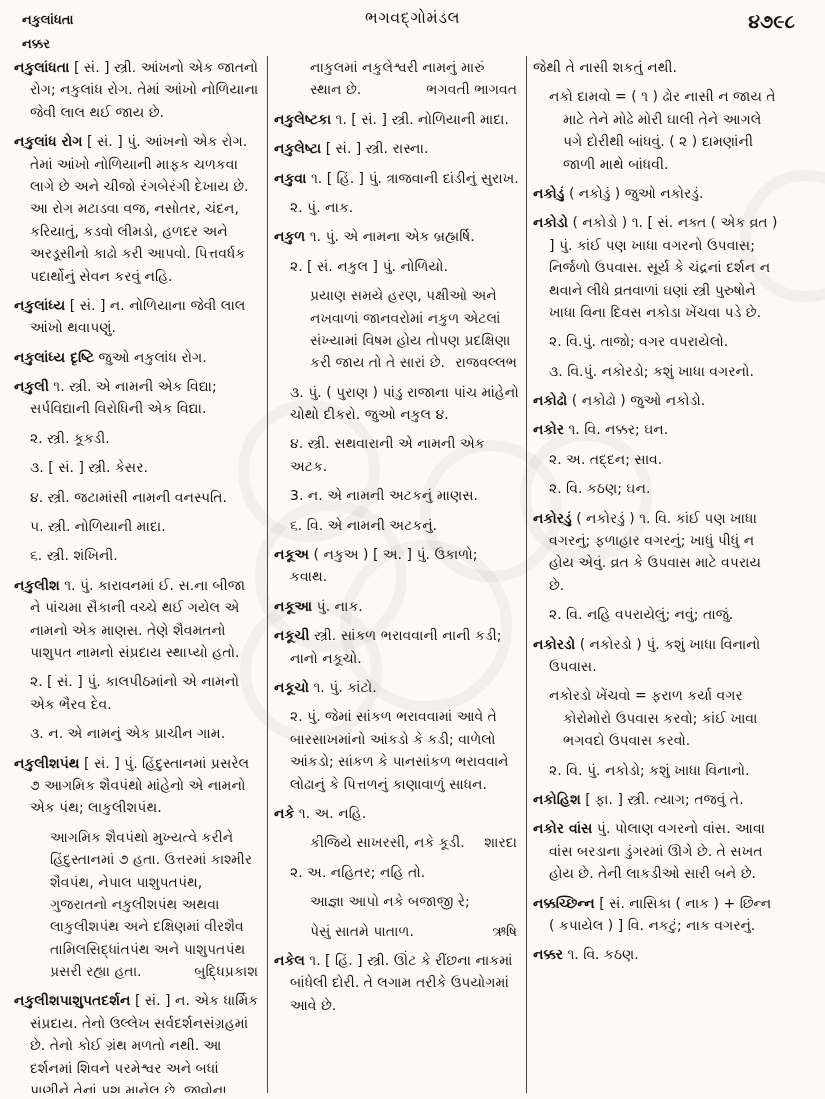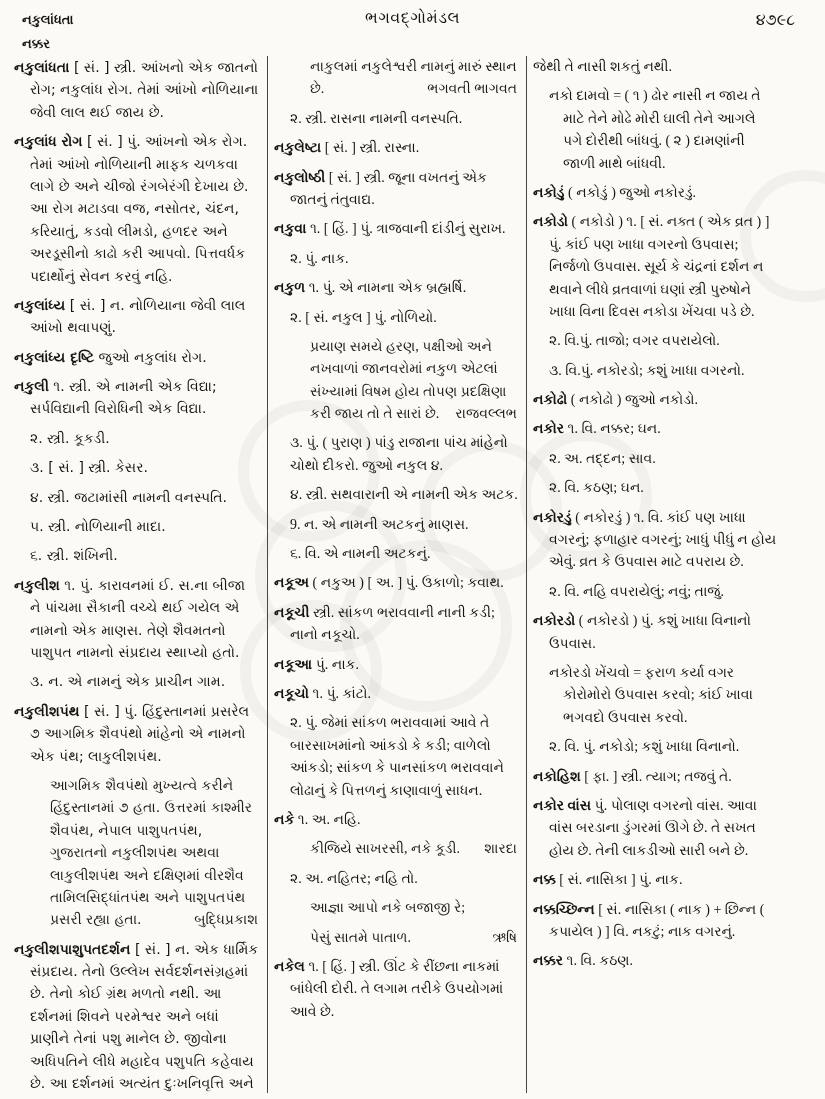--- a/index.html
+++ b/index.html
@@ -7,25 +7,25 @@
     width:825px;height:1099px;overflow:hidden;position:relative;
     background:#fbfaf6;color:#171511;
     font-family:"DejaVu Sans",sans-serif;
   }
   .page{position:absolute;inset:0;}
   
   .guide{position:absolute;left:22px;font-size:13px;font-weight:600;}
   .guide.g1{top:12px;}
   .guide.g2{top:36px;}
   .title{position:absolute;top:8px;left:0;right:0;text-align:center;font-weight:400;font-size:16px;letter-spacing:.5px;}
-  .pageno{position:absolute;right:30px;top:10px;font-size:16px;font-weight:400;}
+  .pageno{position:absolute;right:30px;top:10px;font-size:19px;font-weight:700;}
   
   .cols{position:absolute;top:56px;left:8px;right:4px;bottom:6px;display:flex;}
   .col{width:259px;box-sizing:border-box;padding:0 7px 0 6px;overflow:hidden;}
-  .col + .col{border-left:1px solid #4a463f;font-family:Liberation Serif, serif;}
+  .col + .col{border-left:1px solid #4a463f;}
   
   p.blk{margin:0 0 7px;font-size:14px;line-height:1.6;}
   p.blk b{font-weight:700;}
   .entry{padding-left:16px;text-indent:-16px;}
   .cont{padding-left:0;}
   .sense{padding-left:16px;}
   .phrase{padding-left:30px;text-indent:-14px;font-size:13.5px;}
   .quote{font-size:12px;line-height:1.5;padding-left:36px;padding-right:2px;margin-bottom:5px;color:#1d1b16;}
   .quote .src{float:right;padding-left:10px;}
   
@@ -55,42 +55,42 @@
         <p class="blk entry"><b>નકુલાંધ રોગ</b> [ સં. ] પું. આંખનો એક રોગ. તેમાં આંખો નોળિયાની માફક ચળકવા લાગે છે અને ચીજો રંગબેરંગી દેખાય છે. આ રોગ મટાડવા વજ, નસોતર, ચંદન, કરિયાતું, કડવો લીમડો, હળદર અને અરડૂસીનો કાઢો કરી આપવો. પિત્તવર્ધક પદાર્થોનું સેવન કરવું નહિ.</p>
         <p class="blk entry"><b>નકુલાંધ્ય</b> [ સં. ] ન. નોળિયાના જેવી લાલ આંખો થવાપણું.</p>
         <p class="blk entry"><b>નકુલાંધ્ય દૃષ્ટિ</b> જુઓ નકુલાંધ રોગ.</p>
         <p class="blk entry"><b>નકુલી</b> ૧. સ્ત્રી. એ નામની એક વિદ્યા; સર્પવિદ્યાની વિરોધિની એક વિદ્યા.</p>
         <p class="blk sense">૨. સ્ત્રી. કૂકડી.</p>
         <p class="blk sense">૩. [ સં. ] સ્ત્રી. કેસર.</p>
         <p class="blk sense">૪. સ્ત્રી. જટામાંસી નામની વનસ્પતિ.</p>
         <p class="blk sense">૫. સ્ત્રી. નોળિયાની માદા.</p>
         <p class="blk sense">૬. સ્ત્રી. શંખિની.</p>
         <p class="blk entry"><b>નકુલીશ</b> ૧. પું. કારાવનમાં ઈ. સ.ના બીજા ને પાંચમા સૈકાની વચ્ચે થઈ ગયેલ એ નામનો એક માણસ. તેણે શૈવમતનો પાશુપત નામનો સંપ્રદાય સ્થાપ્યો હતો.</p>
+        <p class="blk sense">૨. [ સં. ] પું. કાલપીઠમાંનો એ નામનો એક ભૈરવ દેવ.</p>
         <p class="blk sense">૩. ન. એ નામનું એક પ્રાચીન ગામ.</p>
         <p class="blk entry"><b>નકુલીશપંથ</b> [ સં. ] પું. હિંદુસ્તાનમાં પ્રસરેલ ૭ આગમિક શૈવપંથો માંહેનો એ નામનો એક પંથ; લાકુલીશપંથ.</p>
         <p class="blk quote">આગમિક શૈવપંથો મુખ્યત્વે કરીને હિંદુસ્તાનમાં ૭ હતા. ઉત્તરમાં કાશ્મીર શૈવપંથ, નેપાલ પાશુપતપંથ, ગુજરાતનો નકુલીશપંથ અથવા લાકુલીશપંથ અને દક્ષિણમાં વીરશૈવ તામિલસિદ્ધાંતપંથ અને પાશુપતપંથ પ્રસરી રહ્યા હતા.<span class="src">બુદ્ધિપ્રકાશ</span></p>
         <p class="blk entry"><b>નકુલીશપાશુપતદર્શન</b> [ સં. ] ન. એક ધાર્મિક સંપ્રદાય. તેનો ઉલ્લેખ સર્વદર્શનસંગ્રહમાં છે. તેનો કોઈ ગ્રંથ મળતો નથી. આ દર્શનમાં શિવને પરમેશ્વર અને બધાં પ્રાણીને તેનાં પશુ માનેલ છે. જીવોના અધિપતિને લીધે મહાદેવ પશુપતિ કહેવાય છે. આ દર્શનમાં અત્યંત દુઃખનિવૃત્તિ અને પરમૈશ્વર્યપ્રાપ્તિ એમ બે જાતની મુક્તિ કહેલી છે.</p>
       </div>
     <div class="col">
         <p class="blk quote">નાકુલમાં નકુલેશ્વરી નામનું મારું સ્થાન છે.<span class="src">ભગવતી ભાગવત</span></p>
-        <p class="blk sense">૨. સ્ત્રી. રાસના નામની વનસ્પતિ.</p>
+        <p class="blk entry"><b>નકુલેષ્ટકા</b> ૧. [ સં. ] સ્ત્રી. નોળિયાની માદા.</p>
         <p class="blk entry"><b>નકુલેષ્ટા</b> [ સં. ] સ્ત્રી. રાસ્ના.</p>
-        <p class="blk entry"><b>નકુલોષ્ઠી</b> [ સં. ] સ્ત્રી. જૂના વખતનું એક જાતનું તંતુવાદ્ય.</p>
         <p class="blk entry"><b>નકુવા</b> ૧. [ હિં. ] પું. ત્રાજવાની દાંડીનું સુરાખ.</p>
         <p class="blk sense">૨. પું. નાક.</p>
         <p class="blk entry"><b>નકુળ</b> ૧. પું. એ નામના એક બ્રહ્મર્ષિ.</p>
         <p class="blk sense">૨. [ સં. નકુલ ] પું. નોળિયો.</p>
         <p class="blk quote">પ્રયાણ સમયે હરણ, પક્ષીઓ અને નખવાળાં જાનવરોમાં નકુળ એટલાં સંખ્યામાં વિષમ હોય તોપણ પ્રદક્ષિણા કરી જાય તો તે સારાં છે.<span class="src">રાજવલ્લભ</span></p>
         <p class="blk sense">૩. પું. ( પુરાણ ) પાંડુ રાજાના પાંચ માંહેનો ચોથો દીકરો. જુઓ નકુલ ૪.</p>
         <p class="blk sense">૪. સ્ત્રી. સથવારાની એ નામની એક અટક.</p>
-        <p class="blk sense">9. ન. એ નામની અટકનું માણસ.</p>
+        <p class="blk sense">3. ન. એ નામની અટકનું માણસ.</p>
         <p class="blk sense">૬. વિ. એ નામની અટકનું.</p>
         <p class="blk entry"><b>નકૂઅ</b> ( નકુઅ ) [ અ. ] પું. ઉકાળો; કવાથ.</p>
+        <p class="blk entry"><b>નકૂઆ</b> પું. નાક.</p>
         <p class="blk entry"><b>નકૂચી</b> સ્ત્રી. સાંકળ ભરાવવાની નાની કડી; નાનો નકૂચો.</p>
-        <p class="blk entry"><b>નકૂઆ</b> પું. નાક.</p>
         <p class="blk entry"><b>નકૂચો</b> ૧. પું. કાંટો.</p>
         <p class="blk sense">૨. પું. જેમાં સાંકળ ભરાવવામાં આવે તે બારસાખમાંનો આંકડો કે કડી; વાળેલો આંકડો; સાંકળ કે પાનસાંકળ ભરાવવાને લોઢાનું કે પિત્તળનું કાણાવાળું સાધન.</p>
         <p class="blk entry"><b>નકે</b> ૧. અ. નહિ.</p>
         <p class="blk quote">કીજિયે સાખરસી, નકે કૂડી.<span class="src">શારદા</span></p>
         <p class="blk sense">૨. અ. નહિતર; નહિ તો.</p>
         <p class="blk quote">આજ્ઞા આપો નકે બજાજી રે;</p>
         <p class="blk quote">પેસું સાતમે પાતાળ.<span class="src">ઋષિ</span></p>
         <p class="blk entry"><b>નકેલ</b> ૧. [ હિં. ] સ્ત્રી. ઊંટ કે રીંછના નાકમાં બાંધેલી દોરી. તે લગામ તરીકે ઉપયોગમાં આવે છે.</p>
       </div>
     <div class="col">
@@ -104,19 +104,18 @@
         <p class="blk entry"><b>નકોર</b> ૧. વિ. નક્કર; ઘન.</p>
         <p class="blk sense">૨. અ. તદ્દન; સાવ.</p>
         <p class="blk sense">૨. વિ. કઠણ; ઘન.</p>
         <p class="blk entry"><b>નકોરડું</b> ( નકોરડું ) ૧. વિ. કાંઈ પણ ખાધા વગરનું; ફળાહાર વગરનું; ખાધું પીધું ન હોય એવું. વ્રત કે ઉપવાસ માટે વપરાય છે.</p>
         <p class="blk sense">૨. વિ. નહિ વપરાયેલું; નવું; તાજું.</p>
         <p class="blk entry"><b>નકોરડો</b> ( નકોરડો ) પું. કશું ખાધા વિનાનો ઉપવાસ.</p>
         <p class="blk phrase">નકોરડો ખેંચવો = ફરાળ કર્યા વગર કોરોમોરો ઉપવાસ કરવો; કાંઈ ખાવા ભગવદો ઉપવાસ કરવો.</p>
         <p class="blk sense">૨. વિ. પું. નકોડો; કશું ખાધા વિનાનો.</p>
         <p class="blk entry"><b>નકોહિશ</b> [ ફા. ] સ્ત્રી. ત્યાગ; તજવું તે.</p>
         <p class="blk entry"><b>નકોર વાંસ</b> પું. પોલાણ વગરનો વાંસ. આવા વાંસ બરડાના ડુંગરમાં ઊગે છે. તે સખત હોય છે. તેની લાકડીઓ સારી બને છે.</p>
-        <p class="blk entry"><b>નક્ક</b> [ સં. નાસિકા ] પું. નાક.</p>
         <p class="blk entry"><b>નક્કચ્છિન્ન</b> [ સં. નાસિકા ( નાક ) + છિન્ન ( કપાયેલ ) ] વિ. નકટું; નાક વગરનું.</p>
         <p class="blk entry"><b>નક્કર</b> ૧. વિ. કઠણ.</p>
       </div>
   </div>
 
 </div>
 
 </body></html>

